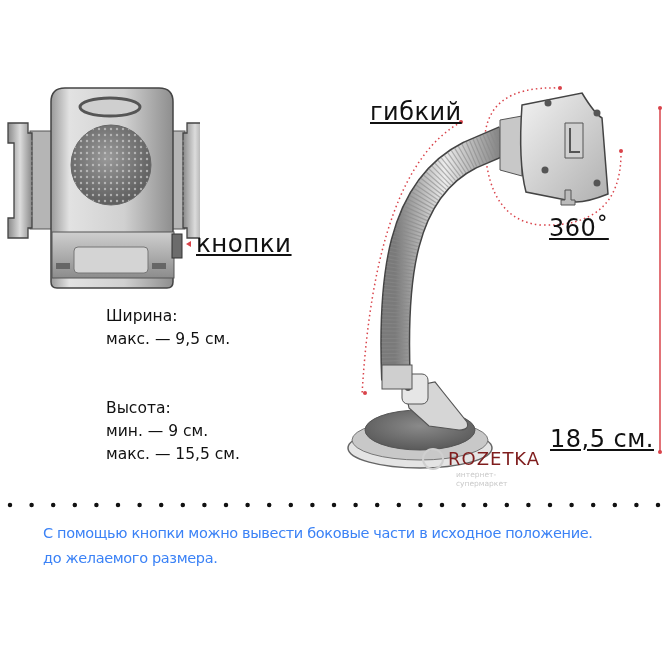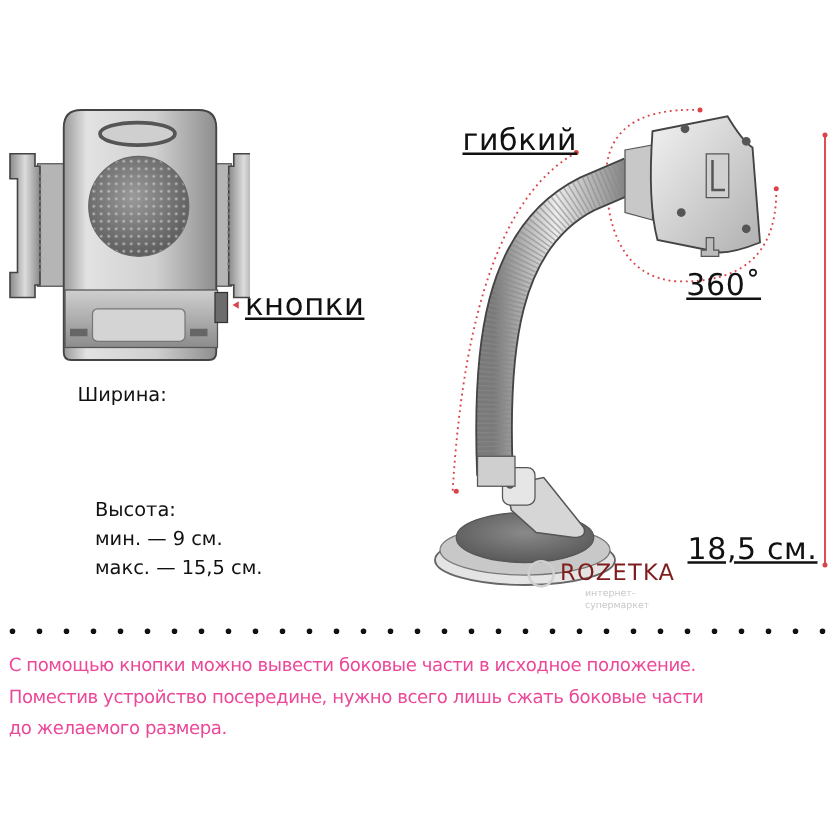--- a/index.html
+++ b/index.html
@@ -1,21 +1,21 @@
 <!DOCTYPE html>
 <html><head>
   <meta charset="utf-8">
   <style>
     html, body { margin: 0; padding: 0; background: #ffffff; }
     body { width: 670px; height: 670px; position: relative; overflow: hidden;
            font-family: "DejaVu Sans", "Liberation Sans", sans-serif; color: #111; }
     .abs { position: absolute; }
     .label { font-size: 24px; color: #111; white-space: nowrap; letter-spacing: 0.5px; text-decoration: underline; }
-    .spec { font-size: 15.5px; line-height: 23px; color: #111; white-space: nowrap; }
-    .desc { font-size: 14.5px; line-height: 25px; color: #ec4899; white-space: nowrap; letter-spacing: -0.35px; }
+    .spec { font-size: 15.5px; line-height: 23px; color: #111; white-space: nowrap; margin-left: 44px; }
+    .desc { font-size: 14.5px; line-height: 25px; color: #3b82f6; white-space: nowrap; letter-spacing: -0.35px; margin-left: 36px; }
     .dots { left: 0; top: 497px; width: 670px; height: 16px; }
     .watermark { color: #7f1d1d; font-size: 18px; letter-spacing: 1px; }
     .watermark-sub { color: #c9c9c9; font-size: 7.5px; }
   </style>
 </head>
 <body>
 
 <svg class="abs" style="left:0;top:80px" width="200" height="210" viewBox="0 80 200 210">
   <defs>
     <linearGradient id="bodyG" x1="0" x2="1">
@@ -65,22 +65,23 @@
   <rect x="152" y="263" width="14" height="6" fill="#666"></rect>
 
   <rect x="172" y="234" width="10" height="24" fill="#6c6c6c" stroke="#333"></rect>
   <path d="M186 244 l5 -3 v6 z" fill="#d9434a"></path>
 </svg>
 
 <div class="abs label" style="left:196px;top:229px;font-size:24.5px">кнопки</div>
 
 <div class="abs spec" style="left:62px;top:305px">
   <div>Ширина:</div>
+  <div>макс. — 9,5 см.</div>
 </div>
-<div class="abs spec" style="left:76px;top:397px">
+<div class="abs spec" style="left:62px;top:397px">
   <div>Высота:</div>
   <div>мин. — 9 см.</div>
   <div>макс. — 15,5 см.</div>
 </div>
 
 <svg class="abs" style="left:330px;top:80px" width="340" height="410" viewBox="330 80 340 410">
   <defs>
     <linearGradient id="tubeG" x1="0" x2="1">
       <stop offset="0" stop-color="#7a7a7a"></stop>
         <stop offset="0.45" stop-color="#ececec"></stop>
@@ -132,24 +133,23 @@
   <path d="M565 190 v10 h-4 v5 h14 v-5 h-4 v-10 z" fill="#bbb" stroke="#555"></path>
 </svg>
 
 <div class="abs label" style="left:370px;top:98px;font-size:24px">гибкий</div>
 <div class="abs label" style="left:549px;top:214px;font-size:24px">360˚</div>
 <div class="abs label" style="left:550px;top:425px;font-size:24px">18,5 см.</div>
 
 <div class="abs" style="left:422px;top:448px">
   <span class="abs" style="left:0;top:0;width:22px;height:22px;border-radius:50%;border:2px solid #cfcfcf;box-sizing:border-box"></span>
   <span class="abs watermark" style="left:26px;top:0">ROZETKA</span>
-  <span class="abs watermark-sub" style="left:46px;top:22px">интернет-супермаркет</span>
+  <span class="abs watermark-sub" style="left:34px;top:22px">интернет-супермаркет</span>
 </div>
 
 <svg class="abs dots" width="670" height="16" viewBox="0 0 670 16">
   <line x1="10" y1="8" x2="664" y2="8" stroke="#111" stroke-width="4.5" stroke-linecap="round" stroke-dasharray="0 21.6"></line>
 </svg>
 
 <div class="abs desc" style="left:7px;top:521px">
   <div>С помощью кнопки можно вывести боковые части в исходное положение.</div>
-  <div>Поместив устройство посередине, нужно всего лишь сжать боковые части</div>
   <div>до желаемого размера.</div>
 </div>
 
 </body></html>

